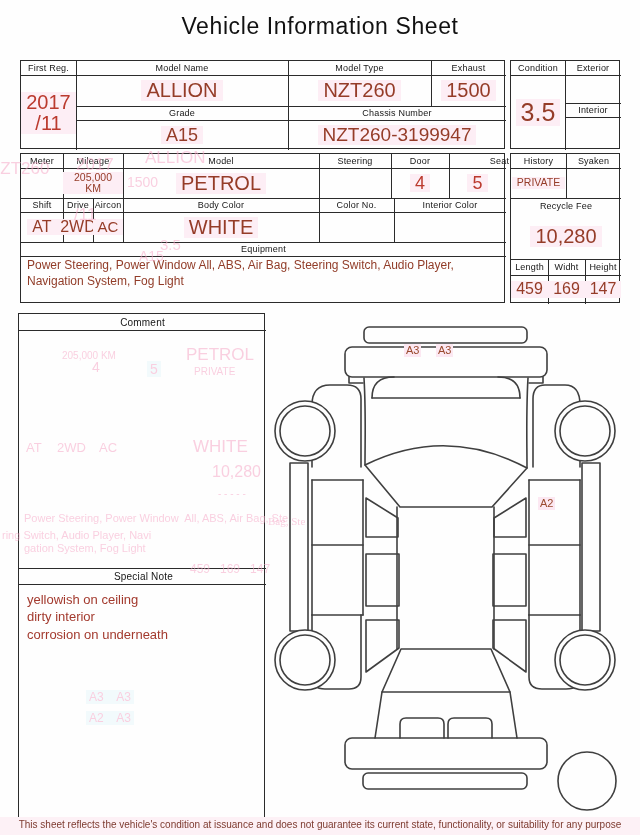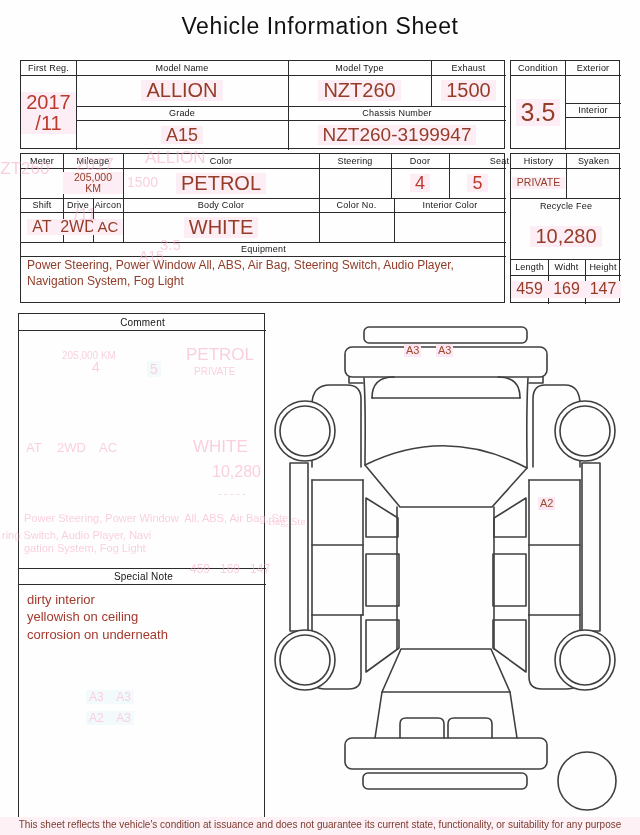--- a/index.html
+++ b/index.html
@@ -98,21 +98,21 @@
     <div class="vline" style="left:370px;top:0;height:44px;"></div>
     <div class="vline" style="left:428px;top:0;height:44px;"></div>
 
     <div class="vline" style="left:42px;top:44px;height:44px;"></div>
     <div class="vline" style="left:72px;top:44px;height:44px;"></div>
     <div class="vline" style="left:102px;top:44px;height:44px;"></div>
     <div class="vline" style="left:298px;top:44px;height:44px;"></div>
     <div class="vline" style="left:373px;top:44px;height:44px;"></div>
     <div class="h" style="left:0;top:0;width:42px;height:14px;">Meter</div>
     <div class="h" style="left:42px;top:0;width:60px;height:14px;">Mileage</div>
-    <div class="h" style="left:102px;top:0;width:196px;height:14px;">Color</div>
+    <div class="h" style="left:102px;top:0;width:196px;height:14px;">Model</div>
     <div class="h" style="left:298px;top:0;width:72px;height:14px;">Steering</div>
     <div class="h" style="left:370px;top:0;width:58px;height:14px;">Door</div>
     <div class="h" style="left:428px;top:0;width:57px;height:14px;padding-left:44px;">Seat</div>
     <div class="v nohl" style="left:0;top:14px;width:42px;height:30px;font-size:11px;"></div>
     <div class="v" style="left:42px;top:14px;width:60px;height:30px;font-size:10.5px;">
         <span>205,000 KM</span>
       </div>
     <div class="v" style="left:102px;top:14px;width:196px;height:30px;font-size:20px;">
         <span>PETROL</span>
       </div>
@@ -180,22 +180,22 @@
   </div>
 
   <div class="box" style="left:18px;top:313px;width:247px;height:505px;">
     <div class="h" style="left:0;top:1px;width:247px;height:15px;font-size:10px;">Comment</div>
     <div class="hline" style="left:0;top:16px;width:247px;"></div>
     <div class="abs" style="left:4px;top:20px;width:239px;height:230px;font-size:11px;color:#953c28;"></div>
     <div class="hline" style="left:0;top:254px;width:247px;"></div>
     <div class="h" style="left:1px;top:255px;width:247px;height:15px;font-size:10px;">Special Note</div>
     <div class="hline" style="left:0;top:270px;width:247px;"></div>
     <div class="abs" style="left:8px;top:277px;width:232px;">
+      <div class="note-line">yellowish on ceiling</div>
       <div class="note-line">dirty interior</div>
-      <div class="note-line">yellowish on ceiling</div>
       <div class="note-line">corrosion on underneath</div>
     </div>
   </div>
 
   <svg id="car-svg" width="370" height="496" viewBox="0 0 370 496">
     <g fill="none" stroke="#3f3f3f" stroke-width="1.6" stroke-linejoin="round" stroke-linecap="round">
 
       <rect x="99" y="10" width="163" height="16" rx="5"></rect>
       <rect x="80" y="30" width="202" height="30" rx="7"></rect>
       <path d="M84,60 v6 h14"></path>

